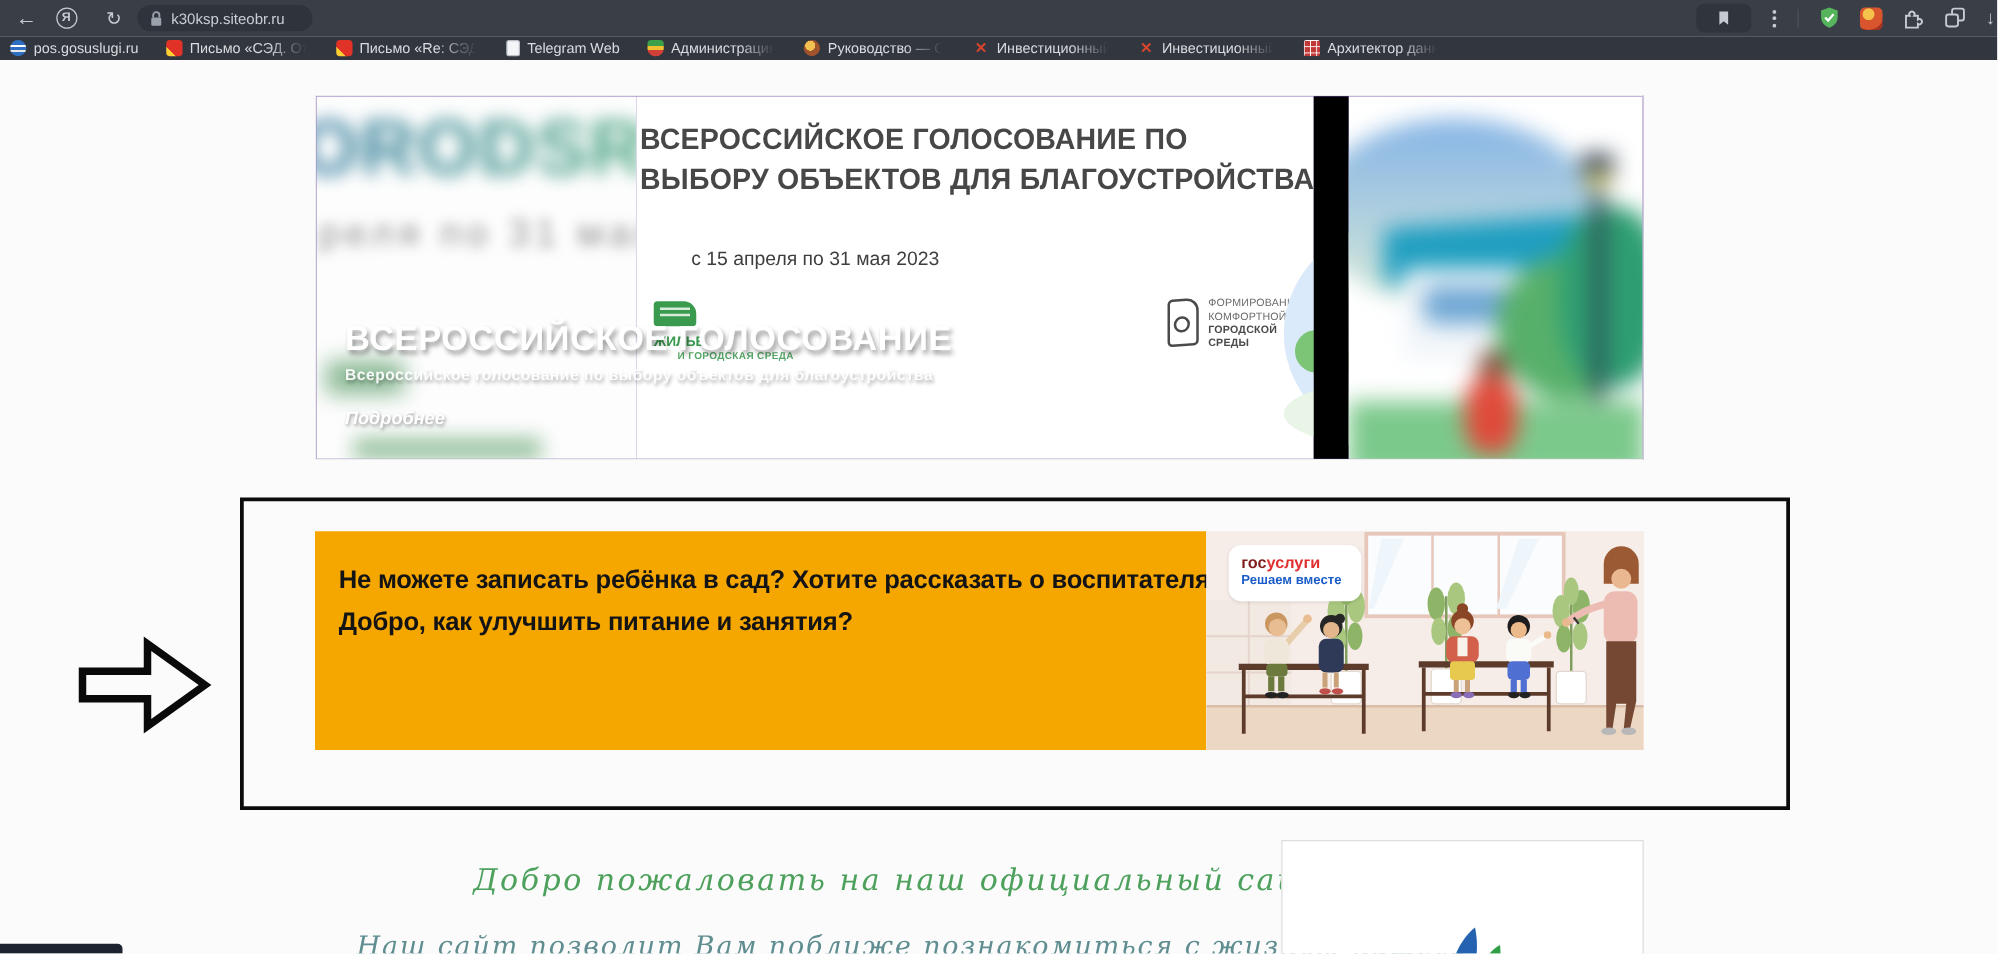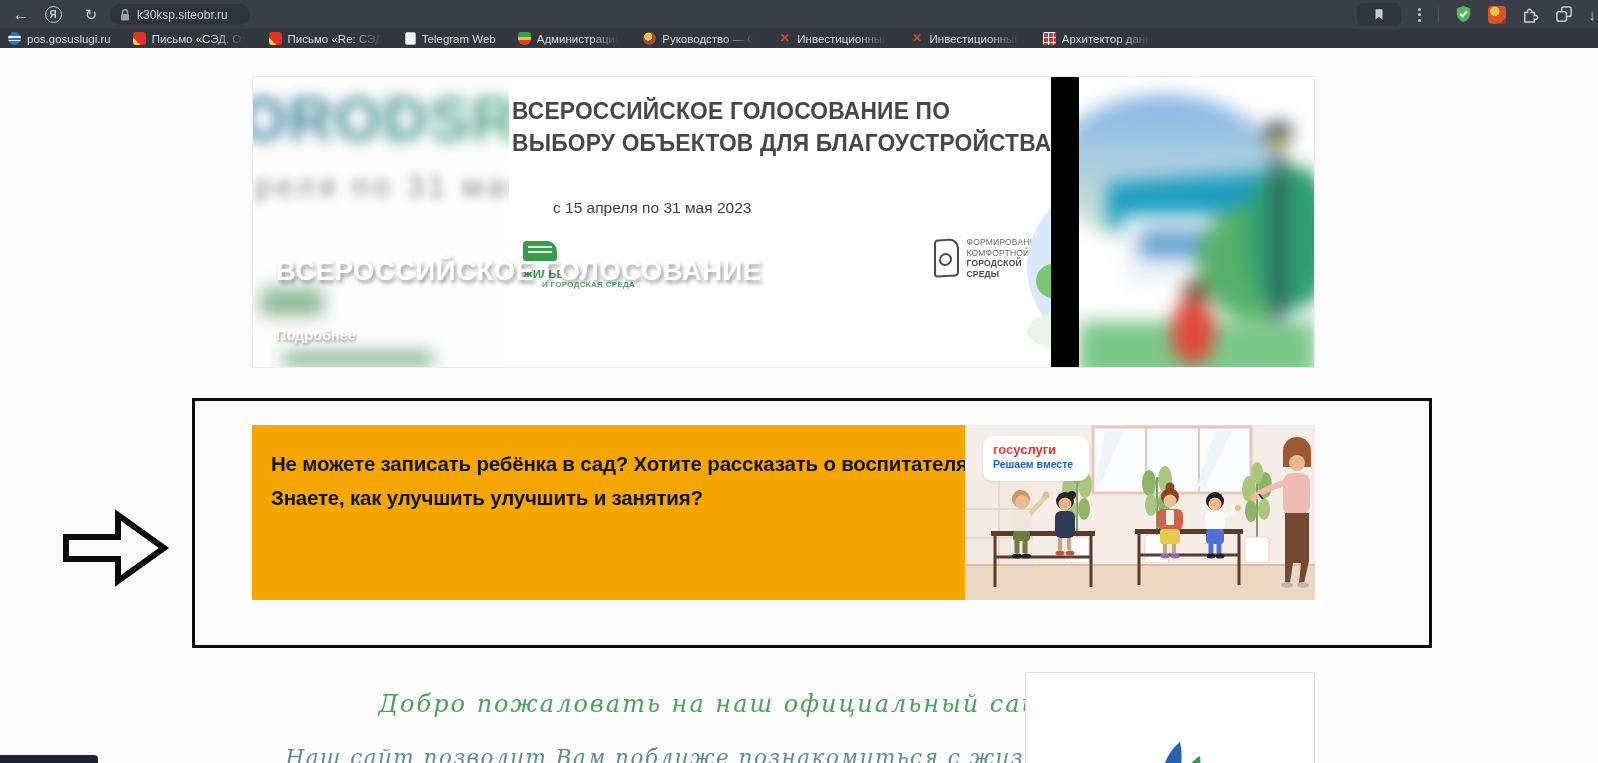--- a/index.html
+++ b/index.html
@@ -82,35 +82,35 @@
   .br-tree2 { left:168px; top:88px; width:85px; height:145px; border-radius:45%; background:#2e9e72; }
   .br-lamp { left:196px; top:55px; width:8px; height:205px; background:#2c3a4e; }
   .br-lamphead { left:186px; top:46px; width:26px; height:21px; background:#2c3a4e; border-radius:6px; }
   .br-glow { left:190px; top:60px; width:18px; height:13px; background:#e8d96a; }
   .br-head { left:104px; top:203px; width:23px; height:25px; border-radius:50%; background:#7a4a35; }
   .br-body { left:93px; top:224px; width:42px; height:62px; border-radius:40%; background:#e04a3a; }
   .br-grass { left:0; top:244px; width:237px; height:60px; background:#7cc98c; }
 
   .ov-title { position:absolute; left:23px; top:178px; font-size:27.5px; font-weight:800; color:#fff; letter-spacing:.5px; white-space:nowrap; text-shadow:2px 3px 4px rgba(0,0,0,.4); }
   .ov-sub { position:absolute; left:23px; top:216px; font-size:12.5px; font-weight:600; color:rgba(255,255,255,.92); white-space:nowrap; letter-spacing:.4px; filter:blur(.6px); text-shadow:1px 2px 3px rgba(0,0,0,.3); }
-  .ov-link { position:absolute; left:23px; top:250px; font-size:14.5px; font-weight:bold; color:#fff; text-shadow:1px 2px 3px rgba(0,0,0,.4); cursor:pointer; }
+  .ov-link { position:absolute; left:23px; top:250px; font-size:14.5px; font-weight:bold; color:#fff; text-shadow:1px 2px 3px rgba(0,0,0,.4); cursor:pointer;font-style:italic; }
 
   
   .annot-rect { position:absolute; left:192px; top:350px; width:1240px; height:250px; border:3px solid #0b0b0b; pointer-events:none; }
   .annot-arrow { position:absolute; left:60px; top:458px; }
 
   
   .pos-banner { position:absolute; left:252px; top:377px; width:1063px; height:175px; cursor:pointer; }
   .pos-left { position:absolute; left:0; top:0; width:713px; height:175px; background:#f5a700; }
   .pos-q { position:absolute; left:19px; top:22px; font-size:20.5px; font-weight:bold; color:#141414; line-height:34px; letter-spacing:-.2px; white-space:nowrap; }
   .pos-btn { position:absolute; left:19px; top:103px; width:177px; height:44px; background:#fff; border:none; border-radius:8px; font-family:"Liberation Sans",sans-serif; font-size:14px; color:#1e3c55; cursor:pointer; }
   .pos-right { position:absolute; left:713px; top:0; width:350px; height:175px; background:#f6ede8; overflow:hidden; }
   .gu-badge { position:absolute; left:18px; top:11px; width:106px; height:45px; background:#fff; border-radius:10px; padding:6px 10px 0; box-shadow:0 1px 3px rgba(0,0,0,.08); }
   .gu-badge .l1 { font-size:13px; font-weight:bold; line-height:15px; }
-  .gu-blue { color:#ef4444; } .gu-red { color:#e03030; }
+  .gu-blue { color:#7f1d1d; } .gu-red { color:#e03030; }
   .gu-sub { font-size:10.5px; font-weight:bold; color:#1b5dc8; line-height:14px; }
 
   
   .welcome { position:absolute; left:277px; top:642px; width:900px; text-align:center; font-family:"DejaVu Serif",serif; font-style:italic; font-size:24px; letter-spacing:2px; color:#4da15c; }
   .welcome-sub { position:absolute; left:240px; top:697px; width:980px; text-align:center; font-family:"DejaVu Serif",serif; font-style:italic; font-size:21.5px; letter-spacing:1.5px; color:#5f8d90; text-decoration:underline; }
 
   
   .side-card { position:absolute; left:1025px; top:624px; width:290px; height:130px; background:#fff; border:1px solid #ddd; overflow:hidden; }
   .side-card svg { position:absolute; left:50%; transform:translateX(-50%); top:55px; }
 
@@ -302,33 +302,34 @@
           <div class="br-lamp"></div>
             <div class="br-lamphead"></div>
             <div class="br-glow"></div>
           <div class="br-grass"></div>
             <div class="br-head"></div>
             <div class="br-body"></div>
         </div>
       </div>
 
       <div class="ov-title">ВСЕРОССИЙСКОЕ ГОЛОСОВАНИЕ</div>
+      <div class="ov-sub">Всероссийское голосование по выбору объектов для благоустройства</div>
       <div class="ov-link">Подробнее</div>
     </div>
 
     <svg class="annot-arrow" width="110" height="85" viewBox="0 0 110 85">
       <polygon points="6,31 58,31 58,9 104,42 58,75 58,53 6,53" fill="none" stroke="#0a0a0a" stroke-width="6"></polygon>
     </svg>
     <div class="annot-rect"></div>
 
     <div class="pos-banner">
       <div class="pos-left">
         <div class="pos-q">
           <div>Не можете записать ребёнка в сад? Хотите рассказать о воспитателях?</div>
-          <div>Знаете, как улучшить улучшить и занятия?</div>
+          <div>Добро, как улучшить питание и занятия?</div>
         </div>
       </div>
       <div class="pos-right">
         <svg width="350" height="175" viewBox="0 0 350 175">
           <rect width="350" height="175" fill="#f6ede8"></rect>
           <rect x="0" y="55" width="68" height="88" fill="#f3e9e3"></rect>
           <path d="M0 84h68M0 113h68M34 55v88" stroke="#e4d4cb" stroke-width="1.5"></path>
           <rect x="128" y="2" width="158" height="66" fill="#fbfcfd" stroke="#e6c7ba" stroke-width="3"></rect>
           <path d="M181 3v64M234 3v64" stroke="#e6c7ba" stroke-width="2"></path>
           <path d="M140 6h18l-24 56h-4z" fill="#eef5fb"></path>

